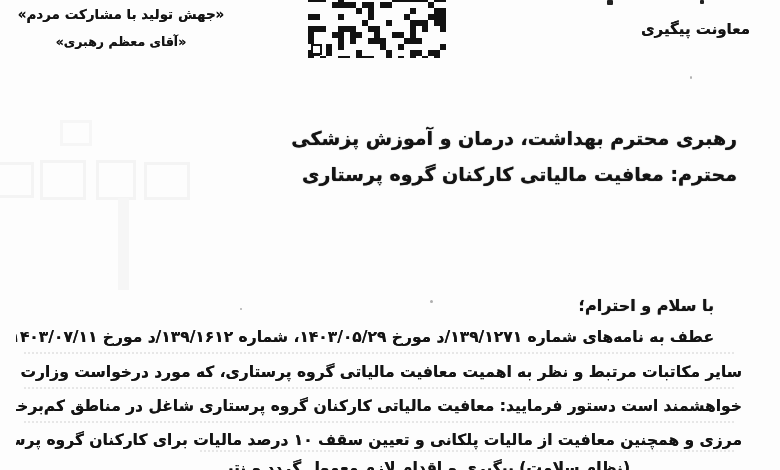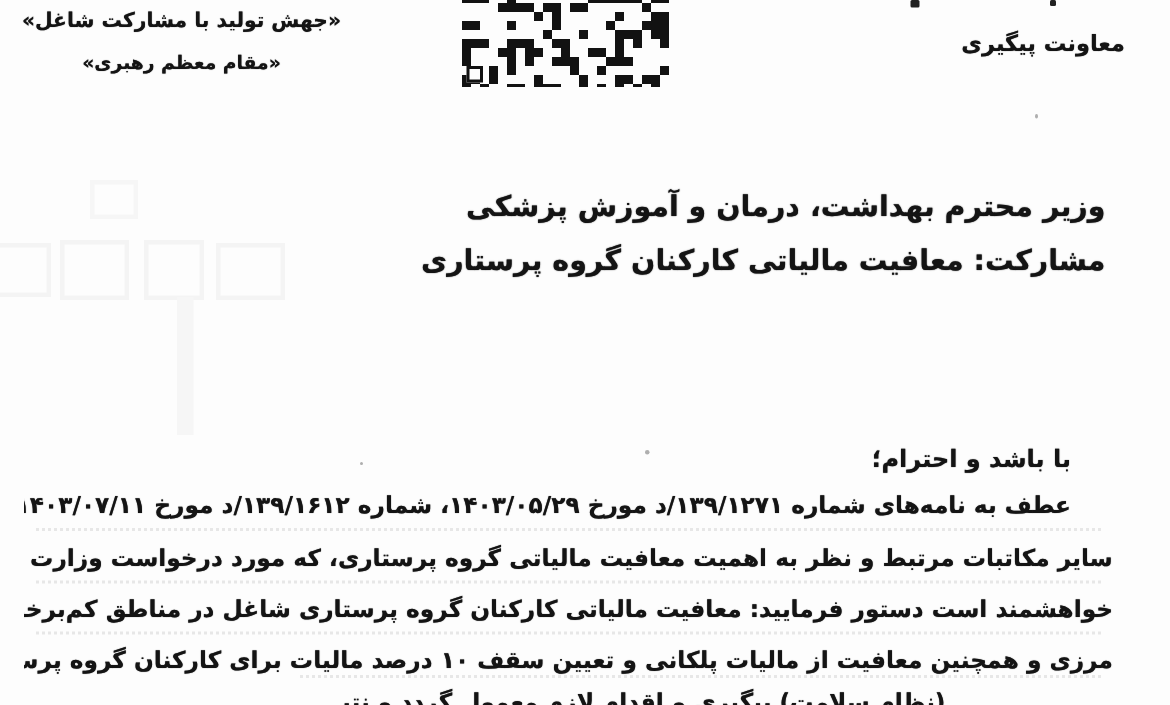--- a/index.html
+++ b/index.html
@@ -88,22 +88,22 @@
   .s1{top:300px;left:430px;width:3px;height:3px;}
   .s2{top:308px;left:240px;width:2px;height:2px;}
   .s3{top:76px;left:690px;width:2px;height:3px;}
 </style>
 </head>
 <body>
 
 <div class="page">
 
   <div class="slogan">
-    <div>«جهش تولید با مشارکت شاغل»</div>
-    <div class="l2">«مقام معظم رهبری»</div>
+    <div>«جهش تولید با مشارکت مردم»</div>
+    <div class="l2">«آقای معظم رهبری»</div>
   </div>
 
   <div class="qr">
       <i style="left: 126px; top: 66px; width: 6px; height: 6px; background: rgb(18, 18, 18);"></i>
       <i style="left: 114px; top: 66px; width: 6px; height: 6px; background: rgb(18, 18, 18);"></i>
       <i style="left: 102px; top: 66px; width: 6px; height: 6px; background: rgb(18, 18, 18);"></i>
       <i style="left: 90px; top: 66px; width: 6px; height: 6px; background: rgb(18, 18, 18);"></i>
       <i style="left: 78px; top: 66px; width: 6px; height: 6px; background: rgb(18, 18, 18);"></i>
       <i style="left: 60px; top: 66px; width: 6px; height: 6px; background: rgb(18, 18, 18);"></i>
       <i style="left: 54px; top: 66px; width: 6px; height: 6px; background: rgb(18, 18, 18);"></i>
@@ -205,25 +205,25 @@
   <div class="dept">معاونت پیگیری</div>
 
   <div class="wm-top"></div>
   <div class="wm-box wm1"></div>
   <div class="wm-box wm2"></div>
   <div class="wm-box wm3"></div>
   <div class="wm-box wm4"></div>
   <div class="wm-bar"></div>
 
   <div class="recipient">
-    <div>وزیر محترم بهداشت، درمان و آموزش پزشکی</div>
-    <div>مشارکت: معافیت مالیاتی کارکنان گروه پرستاری</div>
+    <div>رهبری محترم بهداشت، درمان و آموزش پزشکی</div>
+    <div>محترم: معافیت مالیاتی کارکنان گروه پرستاری</div>
   </div>
 
-  <div class="salutation">با باشد و احترام؛</div>
+  <div class="salutation">با سلام و احترام؛</div>
 
   <div class="bline b1">عطف به نامه‌های شماره ۱۳۹/۱۲۷۱/د مورخ ۱۴۰۳/۰۵/۲۹، شماره ۱۳۹/۱۶۱۲/د مورخ ۱۴۰۳/۰۷/۱۱ و</div>
   <div class="bline b2">سایر مکاتبات مرتبط و نظر به اهمیت معافیت مالیاتی گروه پرستاری، که مورد درخواست وزارت می‌باشد،</div>
   <div class="bline b3">خواهشمند است دستور فرمایید: معافیت مالیاتی کارکنان گروه پرستاری شاغل در مناطق کم‌برخوردار و</div>
   <div class="bline b4">مرزی و همچنین معافیت از مالیات پلکانی و تعیین سقف ۱۰ درصد مالیات برای کارکنان گروه پرستاری</div>
   <div class="b5">(نظام سلامت) پیگیری و اقدام لازم معمول گردد و نتیجه به این معاونت اعلام گردد.</div>
 
   <div class="noise n1"></div>
   <div class="noise n2"></div>
   <div class="noise n3"></div>

